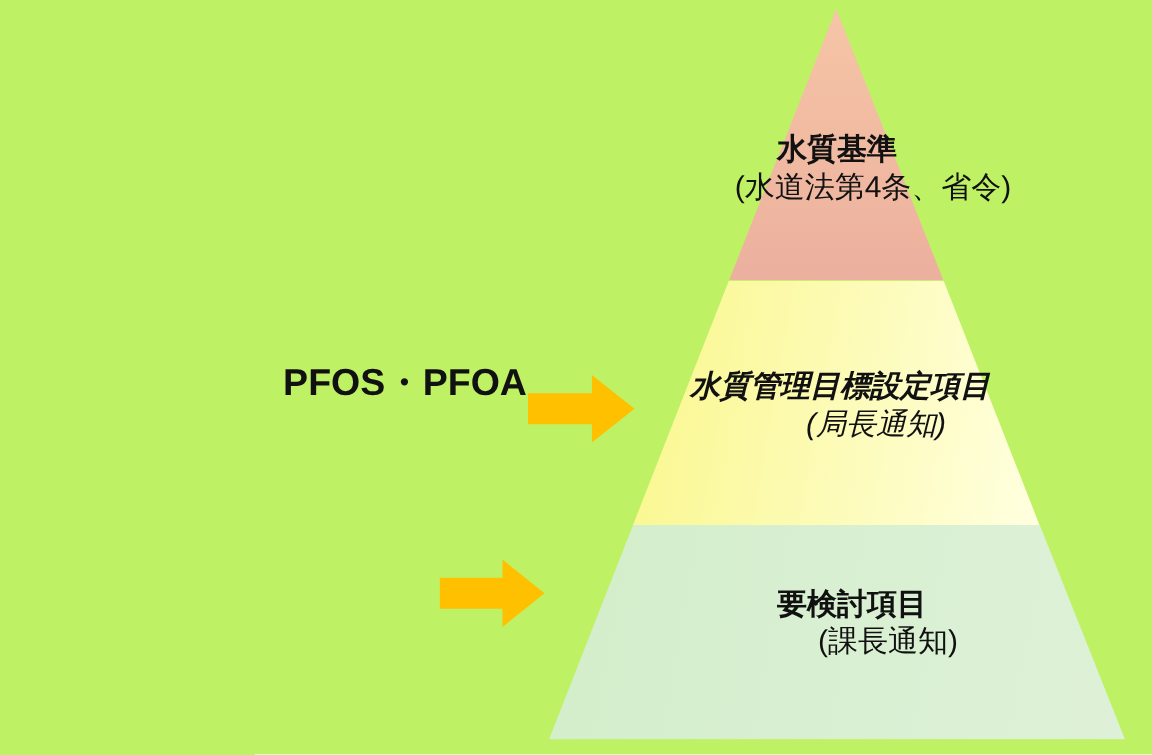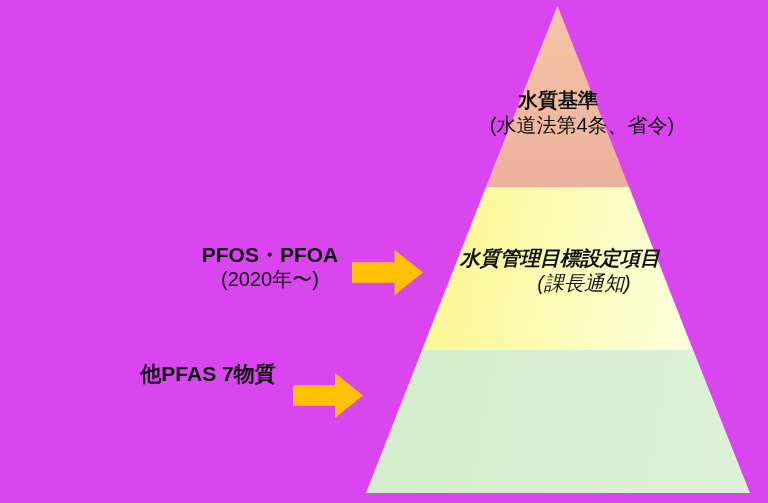--- a/index.html
+++ b/index.html
@@ -1,20 +1,20 @@
 <!DOCTYPE html>
 <html style="--tier-top-start: #F6C5A6; --tier-top-end: #ECB09E; --tier-middle-start: #FAF78C; --tier-middle-end: #FFFFE0; --tier-bottom-start: #D3EECB; --tier-bottom-end: #DEF1D8; --arrow: #FFC000; --text: #111111;"><head>
 <meta charset="utf-8">
 <style>
   html, body { margin: 0; padding: 0; background: #ffffff; }
   .canvas {
     position: relative;
     width: 768px;
     height: 503px;
-    background: #d946ef;
+    background: #bef264;
     overflow: hidden;
     font-family: "Liberation Sans", sans-serif;
     color: var(--text, #111111);
   }
 
   
   .tier { position: absolute; }
   .tier-top {
     left: 486px; top: 6px; width: 143px; height: 181px;
     background: linear-gradient(180deg, var(--tier-top-start, #F6C5A6), var(--tier-top-end, #ECB09E));
@@ -46,21 +46,21 @@
   .label-bottom { left: 568px; top: 391px; }
 
   
   .annotation {
     position: absolute;
     transform: translateX(-50%);
     text-align: center;
     white-space: nowrap;
     line-height: 24px;
   }
-  .annotation .t { font-weight: bold; font-size: 21px; }
+  .annotation .t { font-weight: bold; font-size: 25px; }
   .annotation .s { font-size: 20px; }
   .annotation-pfos  { left: 270px; top: 243px; }
   .annotation-pfhxs { left: 58px;  top: 362px; }
   .annotation-pfas7 { left: 208px; top: 362px; }
 
   
   .arrow {
     position: absolute;
     background: var(--arrow, #FFC000);
     clip-path: polygon(0 27%, 60% 27%, 60% 0, 100% 50%, 60% 100%, 60% 73%, 0 73%);
@@ -76,29 +76,31 @@
   <div class="tier tier-top"></div>
   <div class="tier tier-middle"></div>
   <div class="tier tier-bottom"></div>
 
   <div class="label label-top">
     <div class="t">水質基準</div>
     <div class="s">(水道法第4条、省令)</div>
   </div>
   <div class="label label-middle">
     <div class="t">水質管理目標設定項目</div>
+    <div class="s">(局長通知)</div>
+  </div>
+  <div class="label label-bottom">
+    <div class="t">要検討項目</div>
     <div class="s">(課長通知)</div>
   </div>
 
   <div class="annotation annotation-pfos">
     <div class="t">PFOS・PFOA</div>
-    <div class="s">(2020年〜)</div>
   </div>
   <div class="annotation annotation-pfhxs">
   </div>
   <div class="annotation annotation-pfas7">
-    <div class="t">他PFAS 7物質</div>
   </div>
 
   <div class="arrow arrow-1"></div>
   <div class="arrow arrow-2"></div>
 
 </div>
 
 </body></html>

